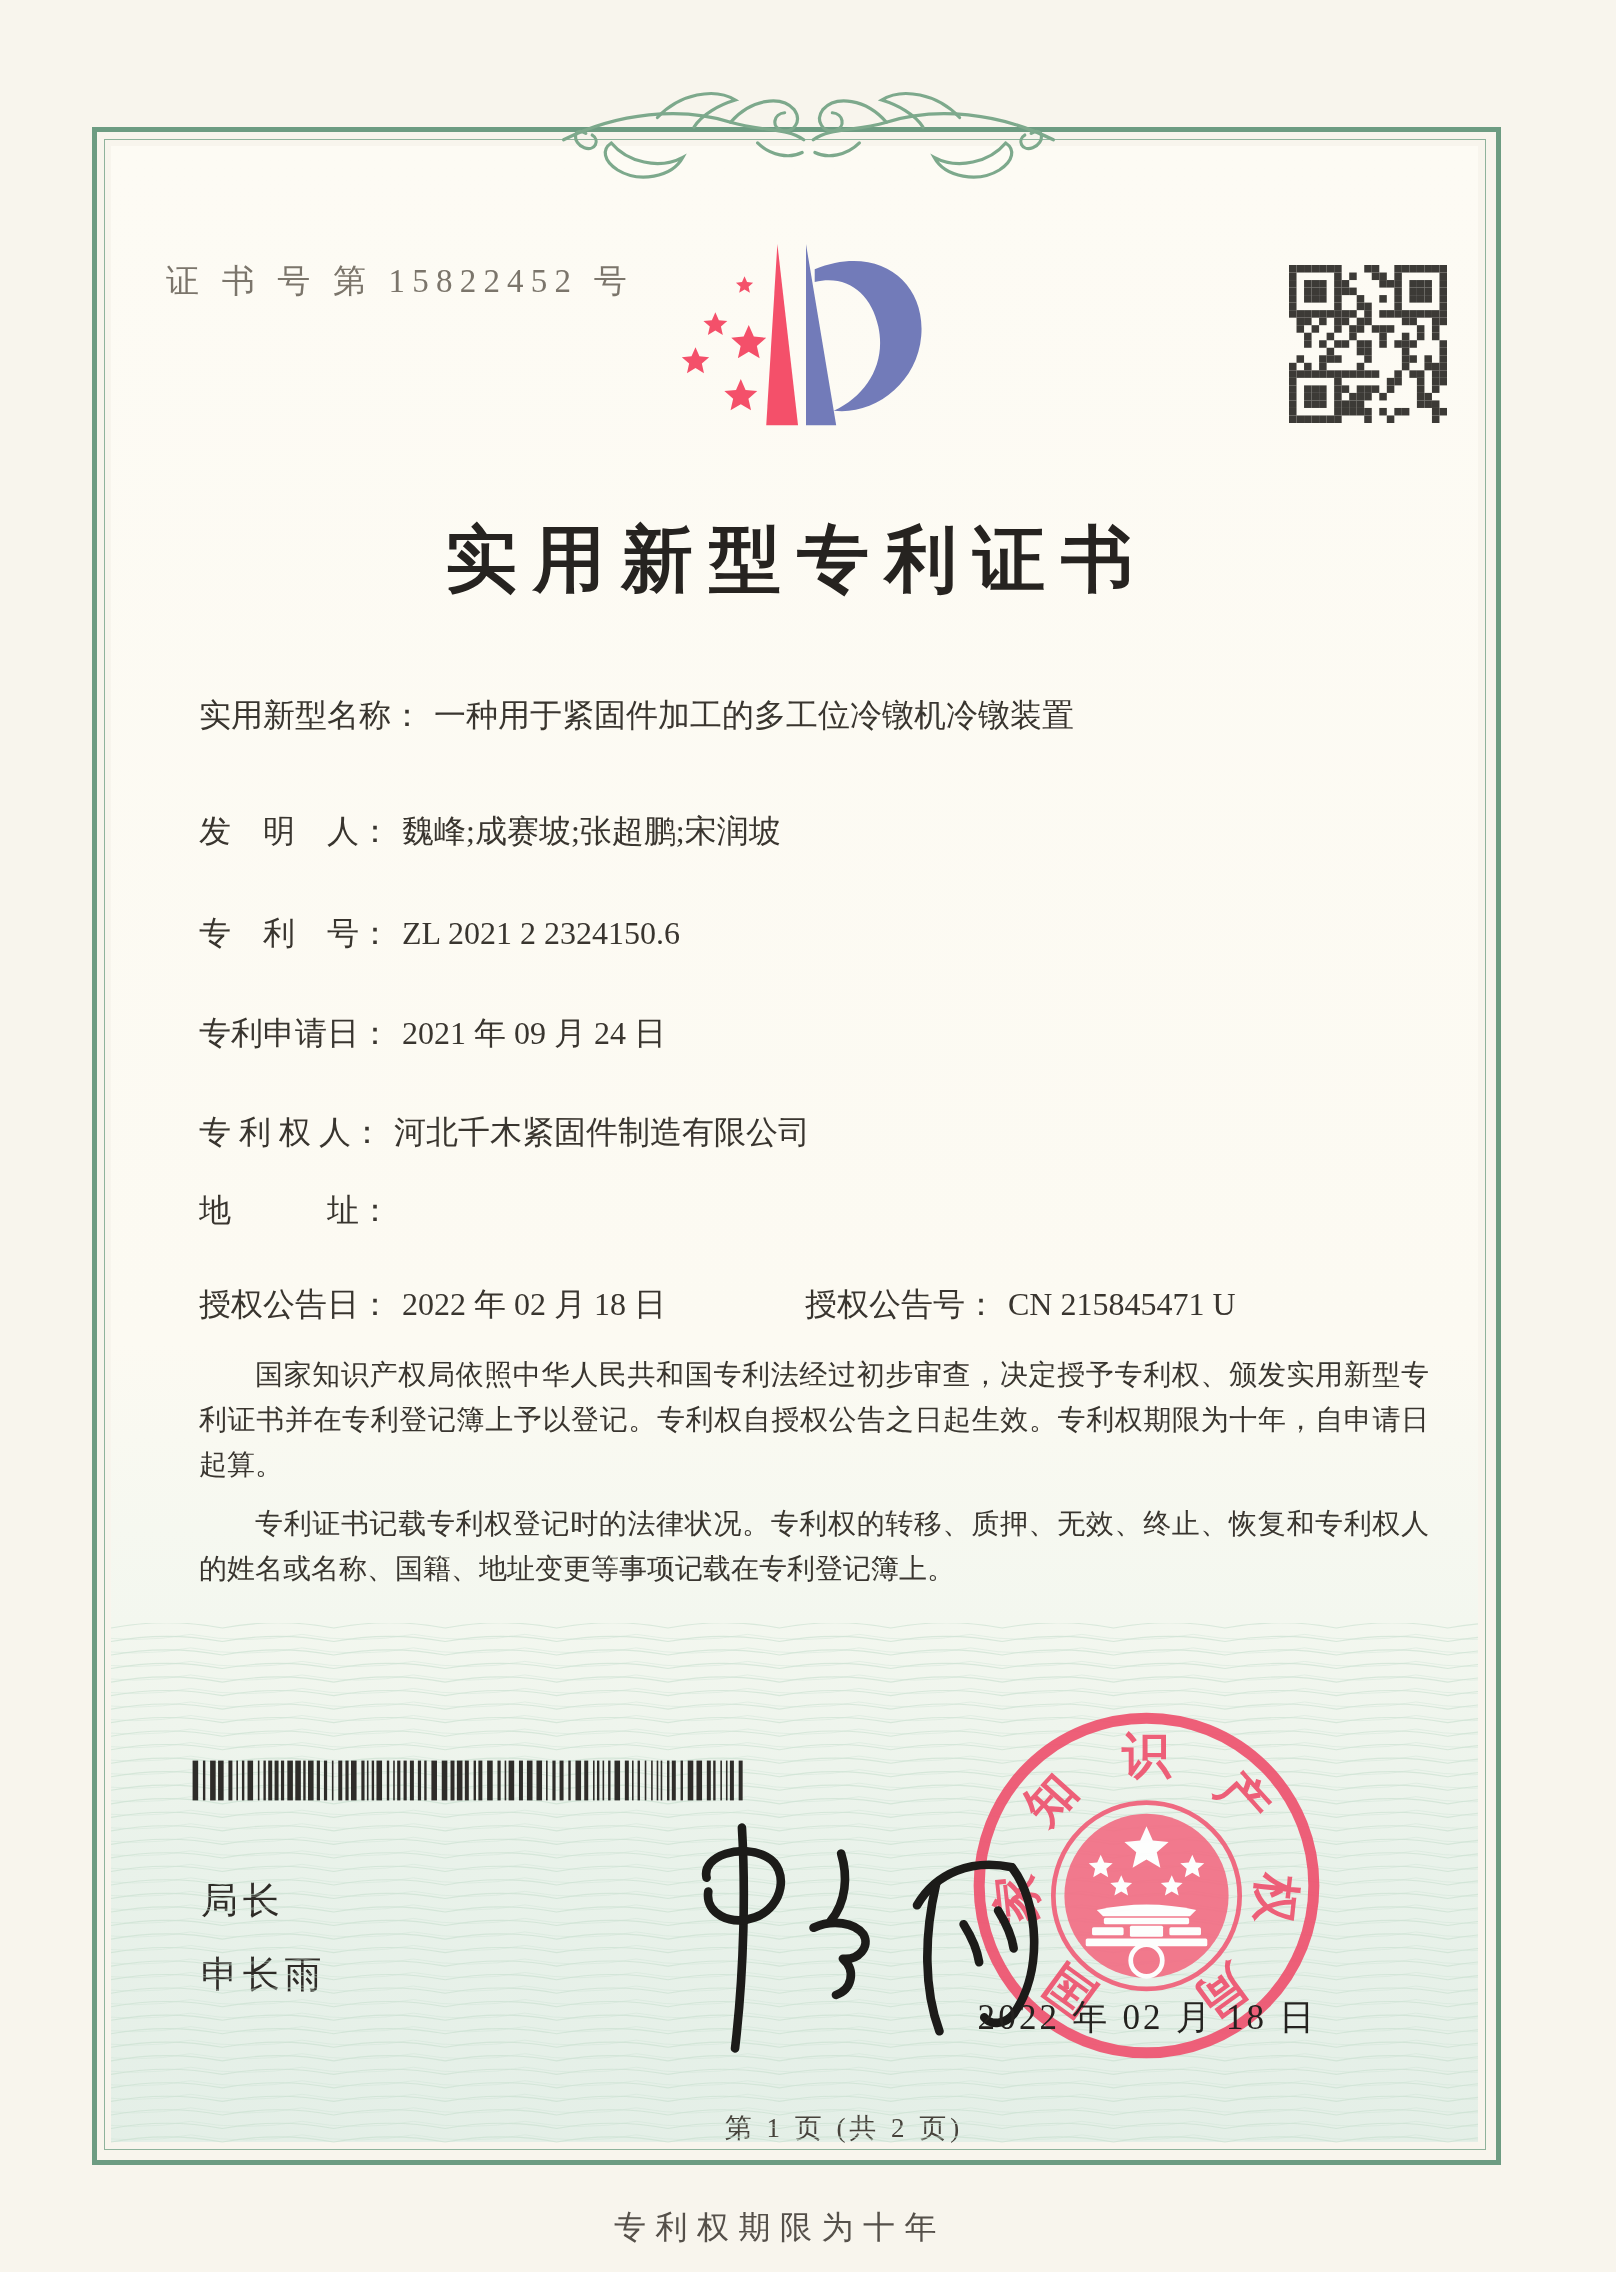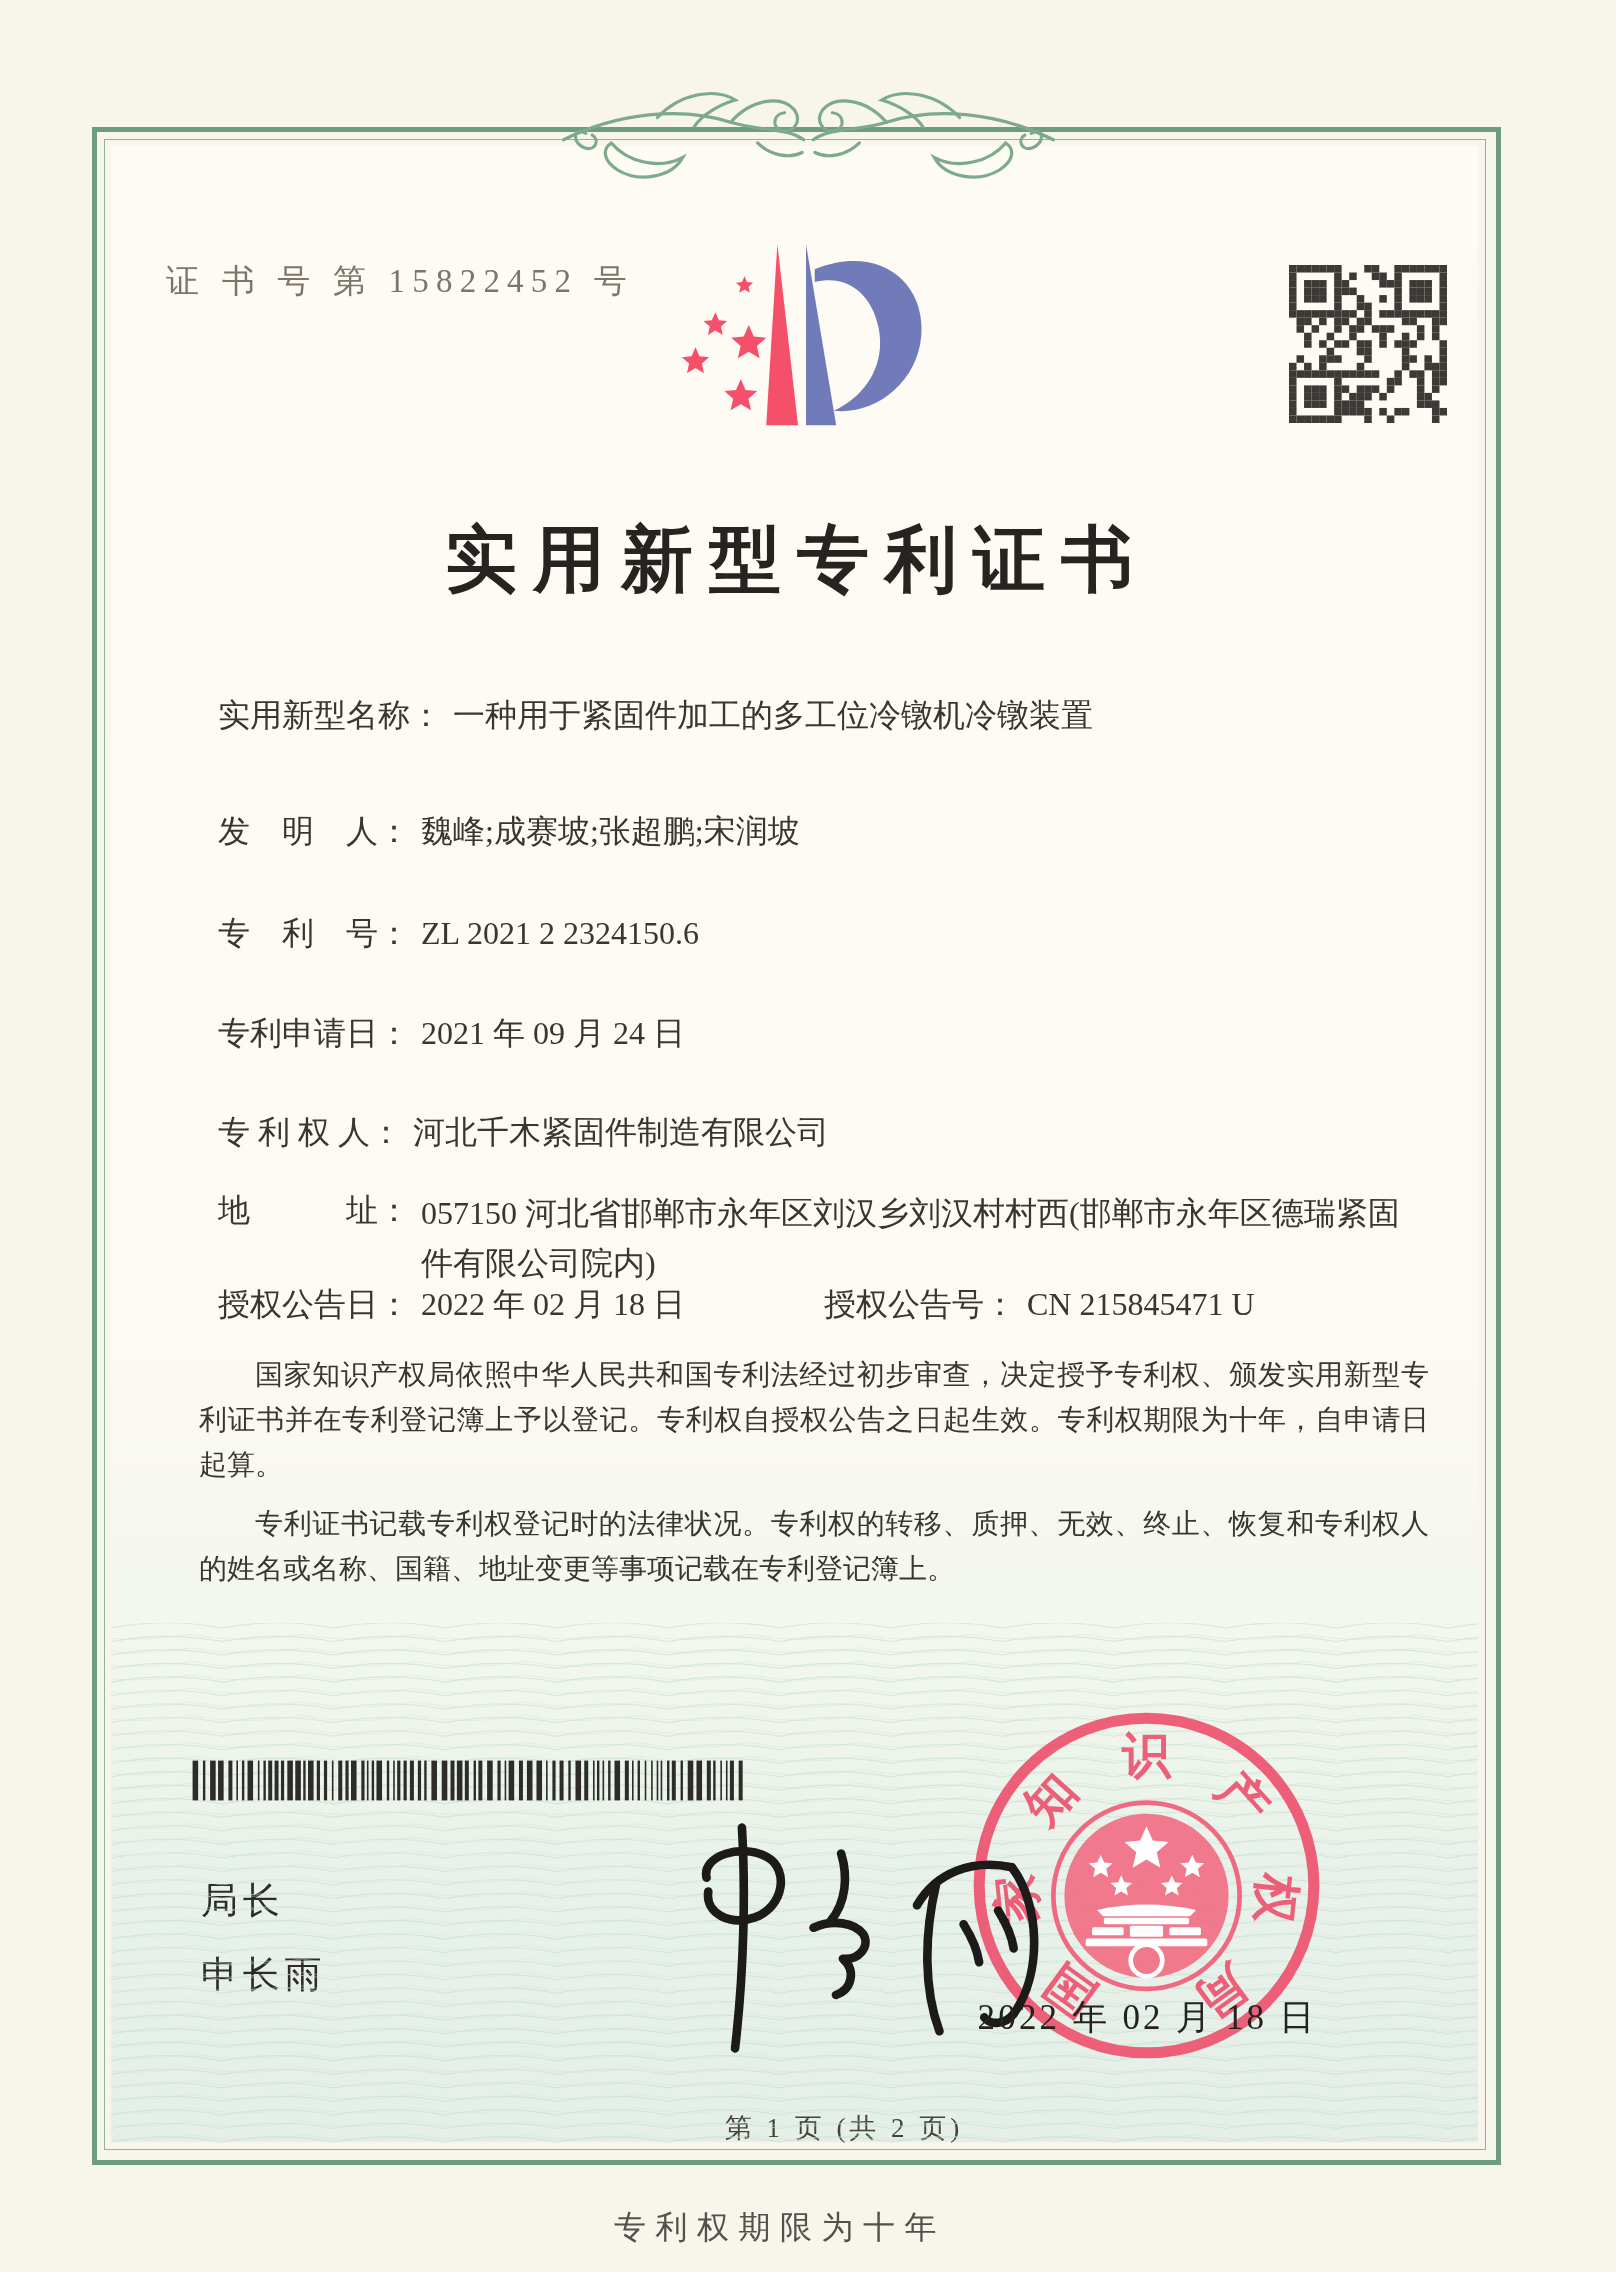--- a/index.html
+++ b/index.html
@@ -24,21 +24,21 @@
     background:linear-gradient(180deg,#fdfbf4 0%,#fcfaf2 60%,#f3f7ef 74%,#e9f2ea 86%,#e4efe7 100%);
   }
   .cert-no{
     left:166px;top:259px;font-size:33px;letter-spacing:7.2px;color:#7b756b;
   }
   .main-title{
     left:92px;top:512px;width:1410px;text-align:center;
     font-size:72px;font-weight:600;letter-spacing:16px;color:#262320;
   }
   .row{left:199px;font-size:32px;color:#39352f;white-space:nowrap;}
-  .row .lbl{display:inline-block;margin-left:19px;}
+  .row .lbl{display:inline-block;}
   .row .val{display:inline-block;margin-left:11px;}
   .row-address{white-space:normal;display:flex;align-items:flex-start;}
   .row-address .val{width:1007px;line-height:1.55;white-space:normal;margin-left:11px;}
   .para{
     left:199px;width:1230px;font-size:28px;line-height:1.6;
     text-align:justify;text-indent:2em;color:#39352f;
   }
   .official-title{left:201px;top:1876px;font-size:37px;color:#2e2b27;letter-spacing:4.8px;}
   .official-name{left:201px;top:1950px;font-size:37px;color:#2e2b27;letter-spacing:4.8px;}
   .seal-date{
@@ -428,21 +428,20 @@
   <span class="lbl">专　利　号：</span><span class="val">ZL 2021 2 2324150.6</span>
 </div>
 <div class="abs row" style="top:1012px;">
   <span class="lbl">专利申请日：</span><span class="val">2021 年 09 月 24 日</span>
 </div>
 <div class="abs row" style="top:1111px;text-decoration:underline;">
   <span class="lbl">专 利 权 人：</span><span class="val">河北千木紧固件制造有限公司</span>
 </div>
 <div class="abs row row-address" style="top:1189px;">
   <span class="lbl">地　　　址：</span>
-    <span class="val">057150 河北省邯郸市永年区刘汉乡刘汉村村西(邯郸市永年区德瑞紧固件有限公司院内)</span>
 </div>
 <div class="abs row" style="top:1283px;text-align:right;">
   <span class="lbl">授权公告日：</span><span class="val">2022 年 02 月 18 日</span>
 </div>
 <div class="abs row" style="top:1283px;left:805px;">
   <span class="lbl">授权公告号：</span><span class="val">CN 215845471 U</span>
 </div>
 
 <div class="abs para" style="top:1353px;">国家知识产权局依照中华人民共和国专利法经过初步审查，决定授予专利权、颁发实用新型专利证书并在专利登记簿上予以登记。专利权自授权公告之日起生效。专利权期限为十年，自申请日起算。</div>
 <div class="abs para" style="top:1502px;">专利证书记载专利权登记时的法律状况。专利权的转移、质押、无效、终止、恢复和专利权人的姓名或名称、国籍、地址变更等事项记载在专利登记簿上。</div>

